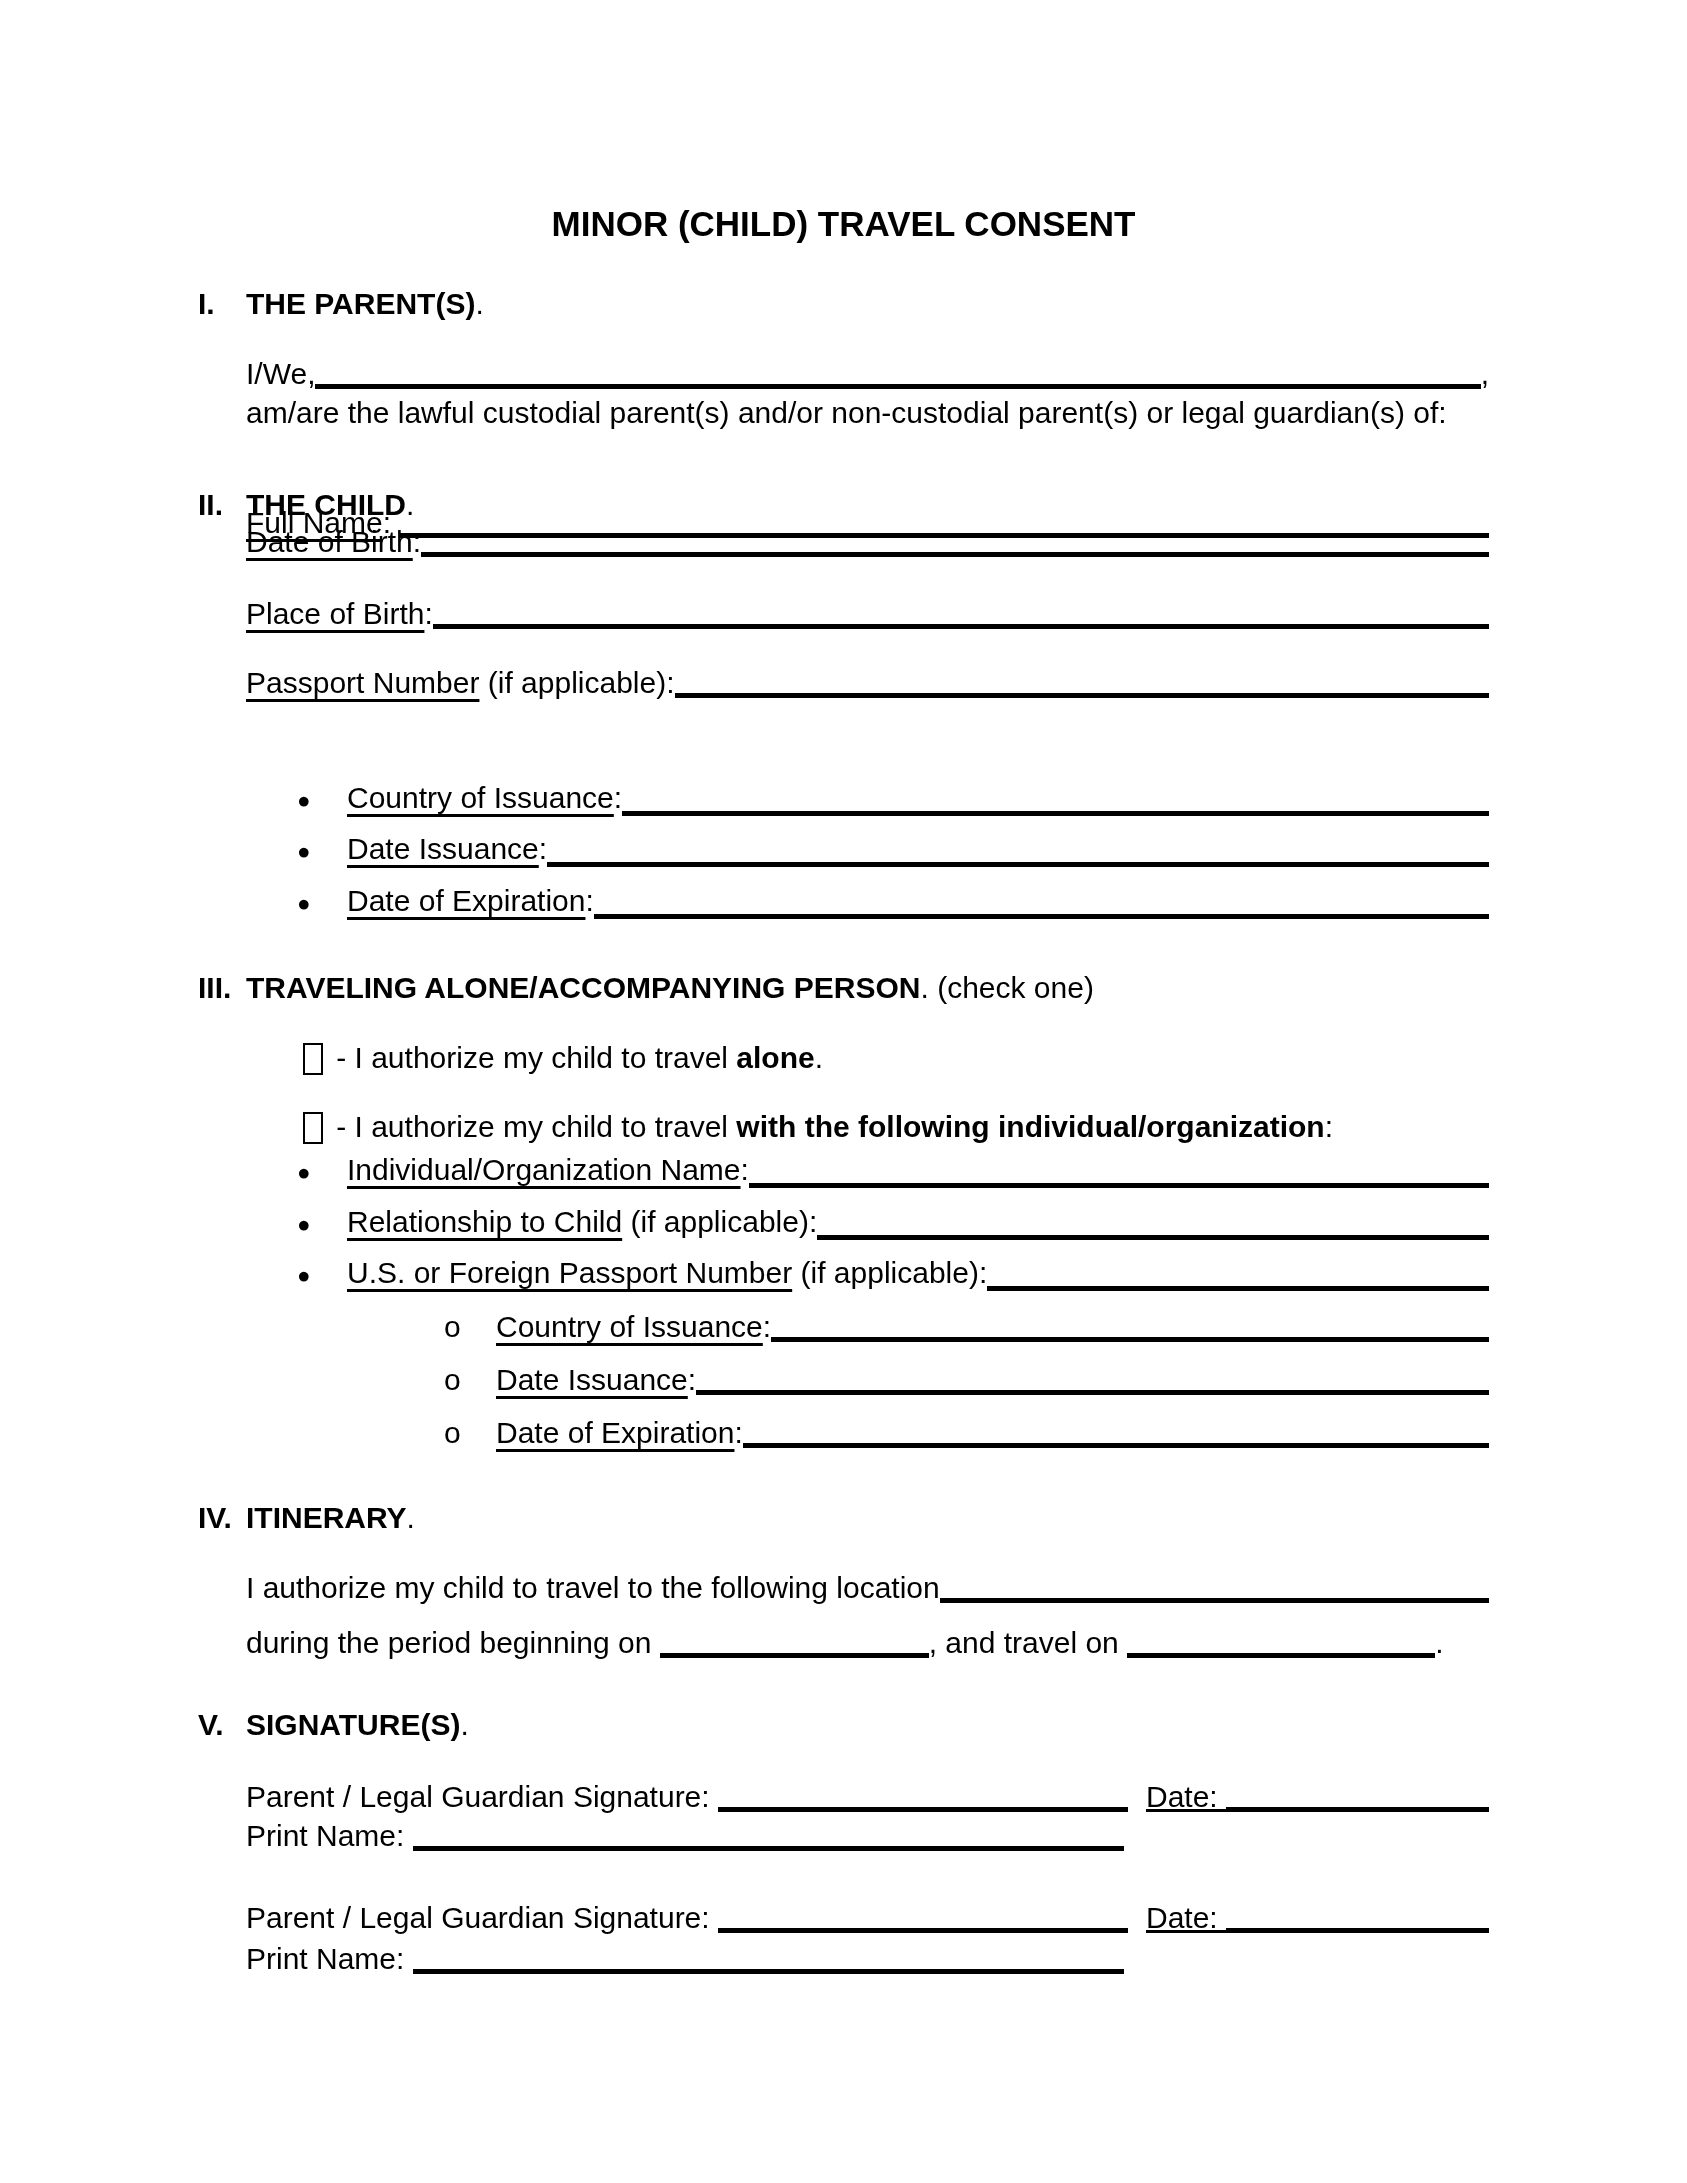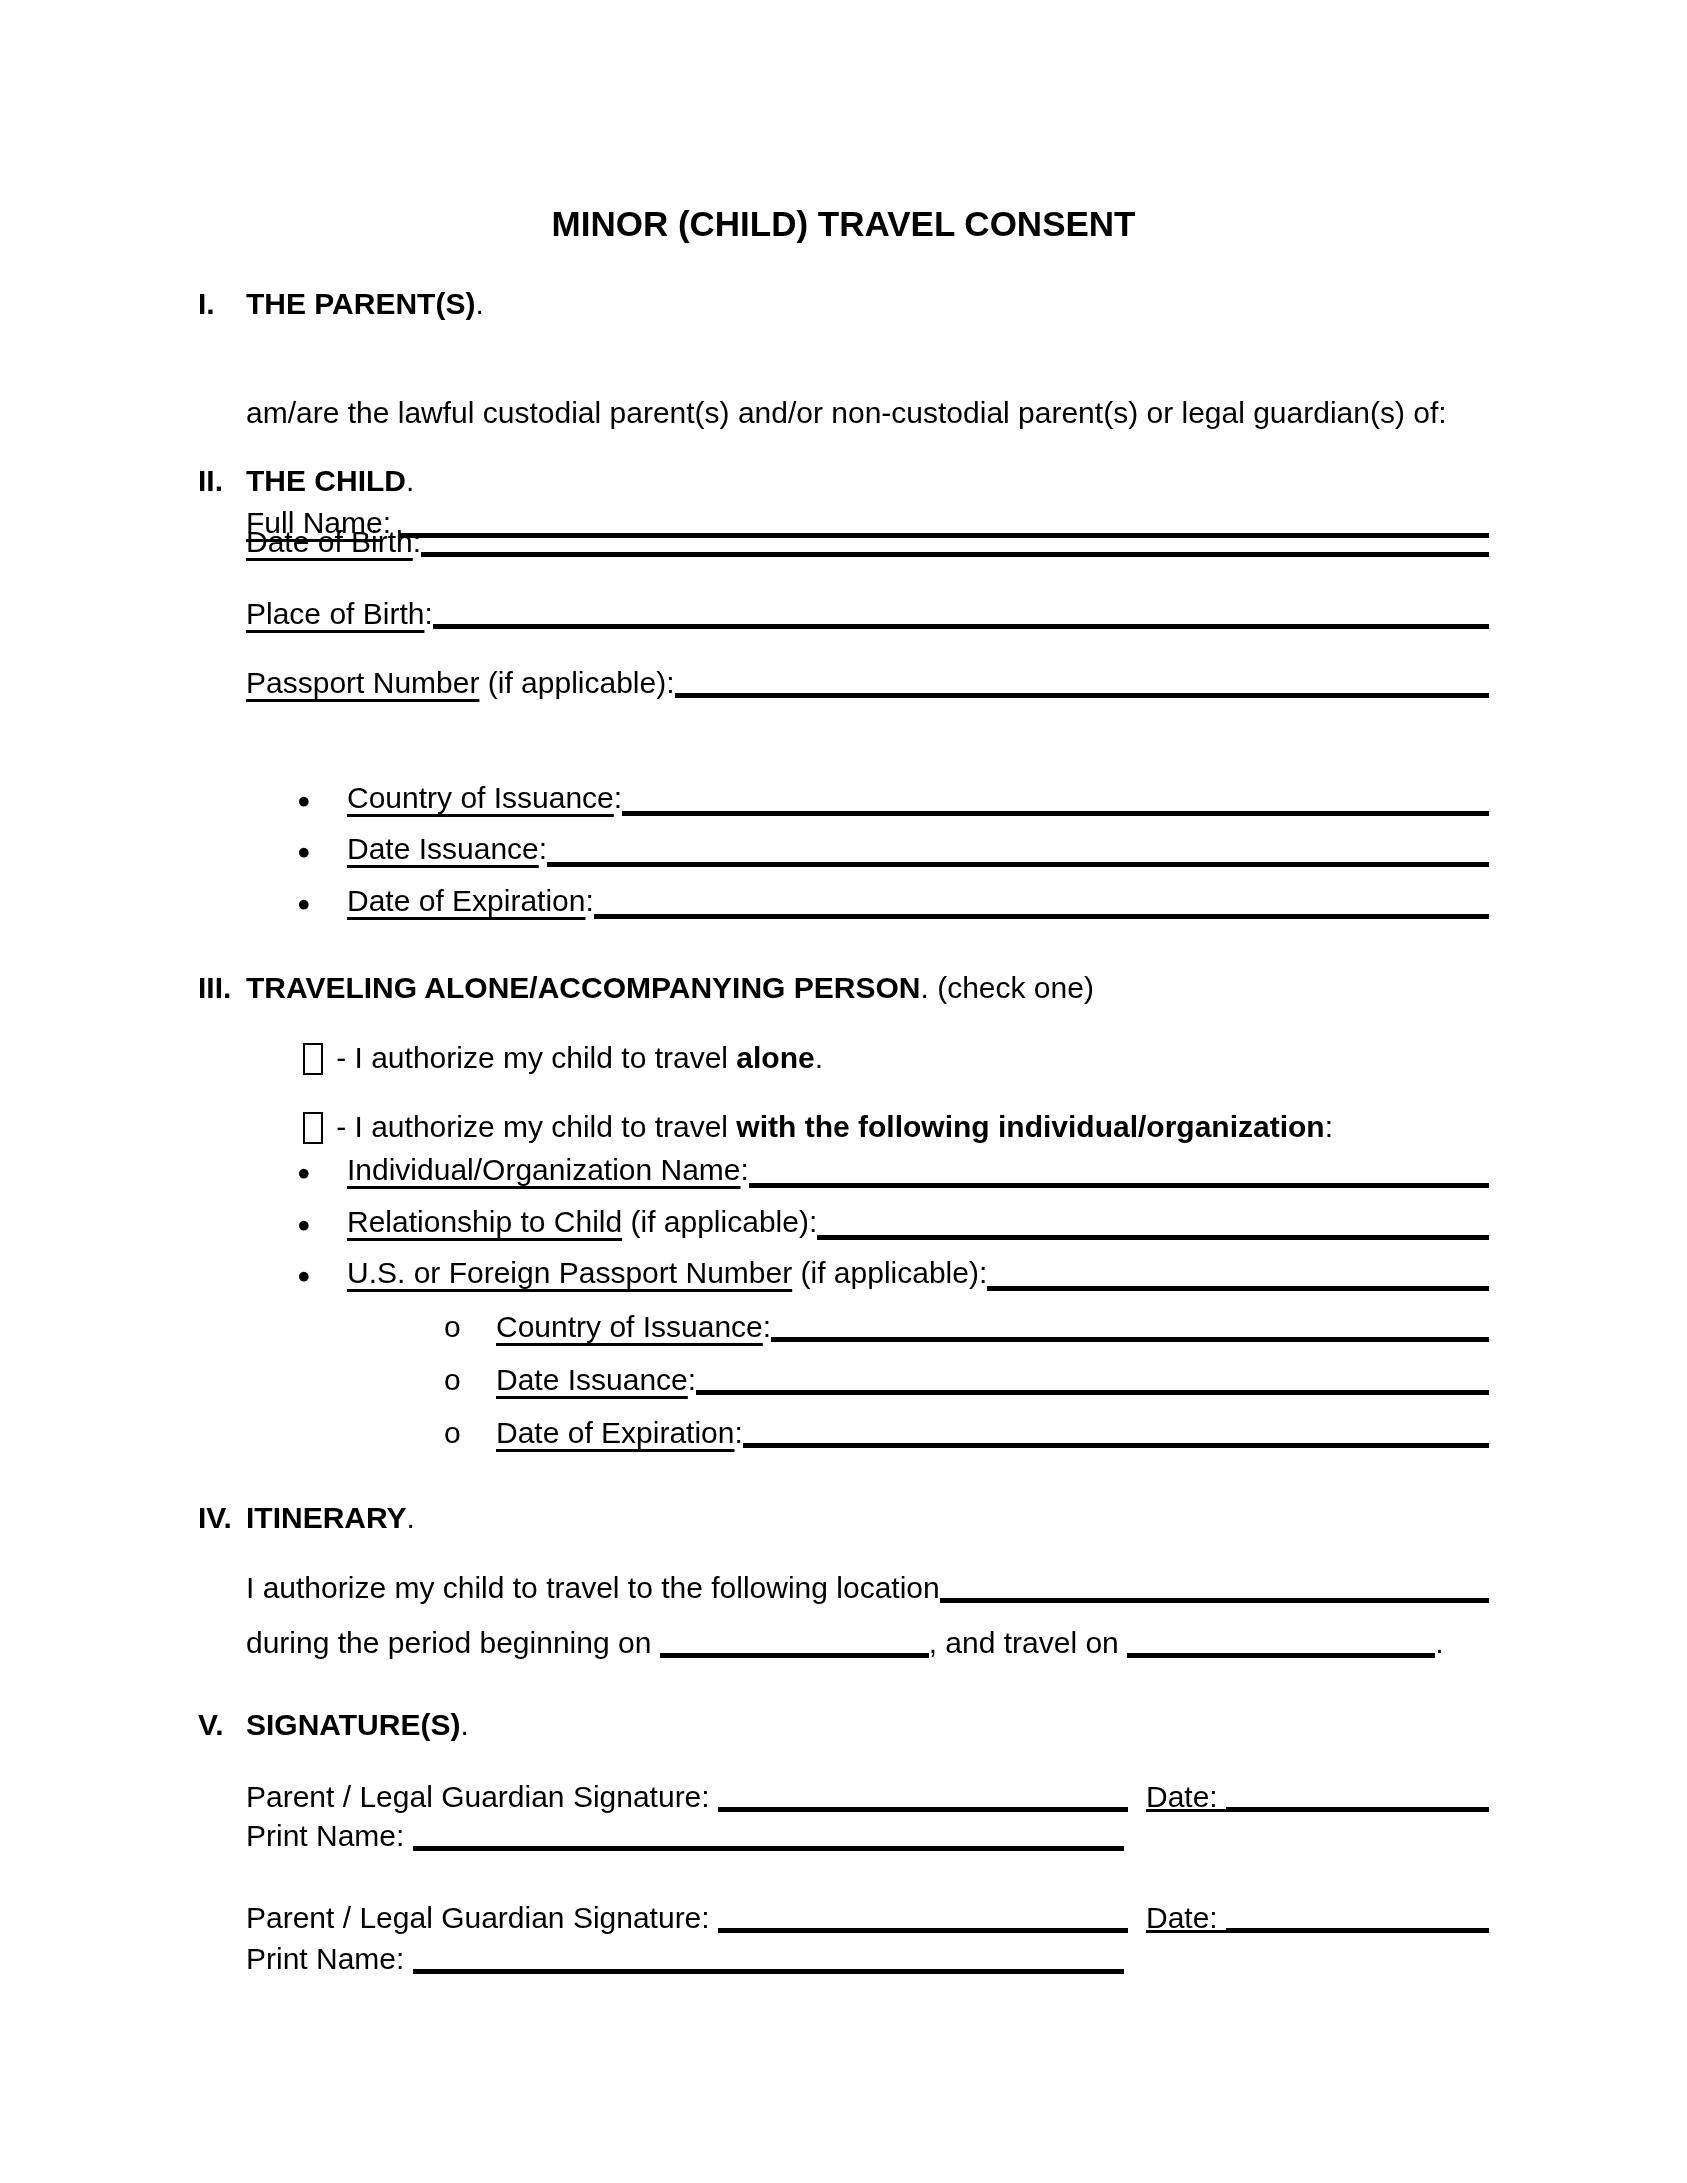--- a/index.html
+++ b/index.html
@@ -54,25 +54,30 @@
 <div class="page">
 
   <div class="title-row" style="top:197px">MINOR (CHILD) TRAVEL CONSENT</div>
 
   <div class="row" style="top:285px">
     <span class="num">I.</span>
     <span class="heading">THE PARENT(S)</span>
     <span>.</span>
   </div>
 
+  <div class="row indent" style="top:355px">
+    <span>I/We,</span>
+    <span class="blank"></span>
+    <span>,</span>
+  </div>
   <div class="row indent" style="top:394px">
     <span>am/are the lawful custodial parent(s) and/or non-custodial parent(s) or legal guardian(s) of:</span>
   </div>
 
-  <div class="row" style="top:462px">
+  <div class="row" style="top:486px">
     <span class="num">II.</span>
     <span class="heading">THE CHILD</span>
     <span>.</span>
   </div>
 
   <div class="row indent" style="top:504px">
     <span class="ul">Full Name</span>
     <span>: </span>
     <span class="blank"></span>
   </div>

